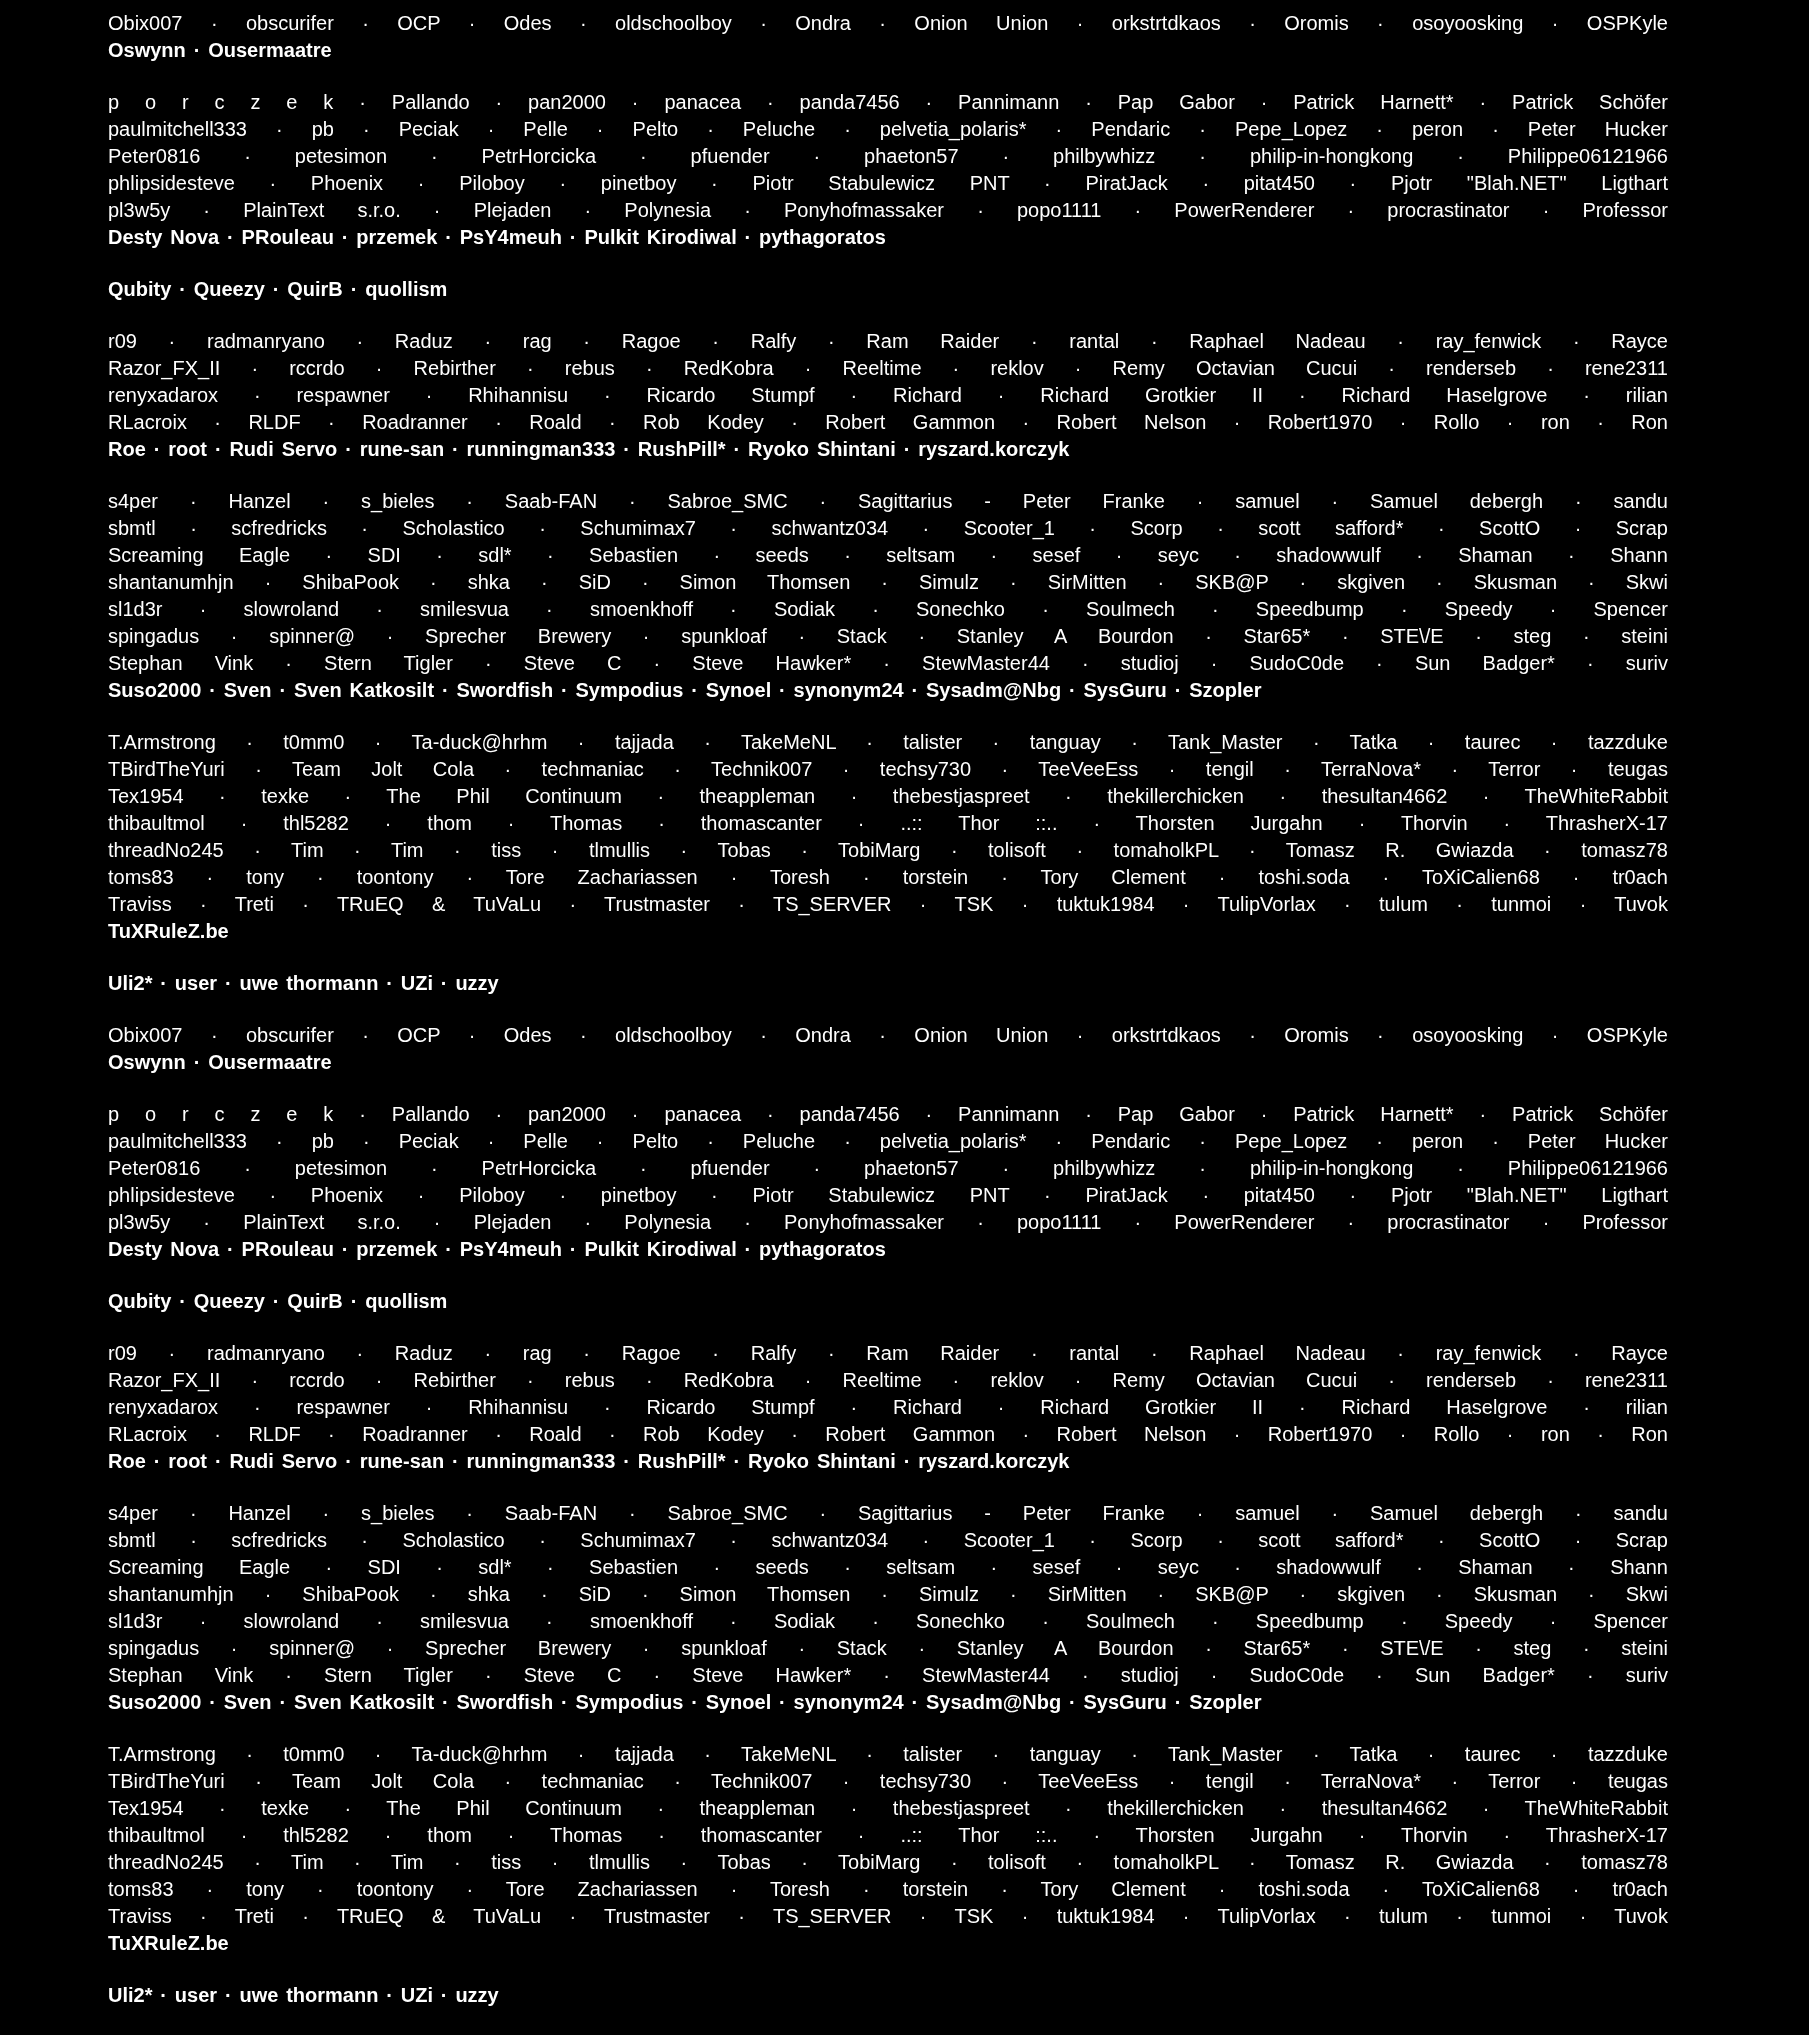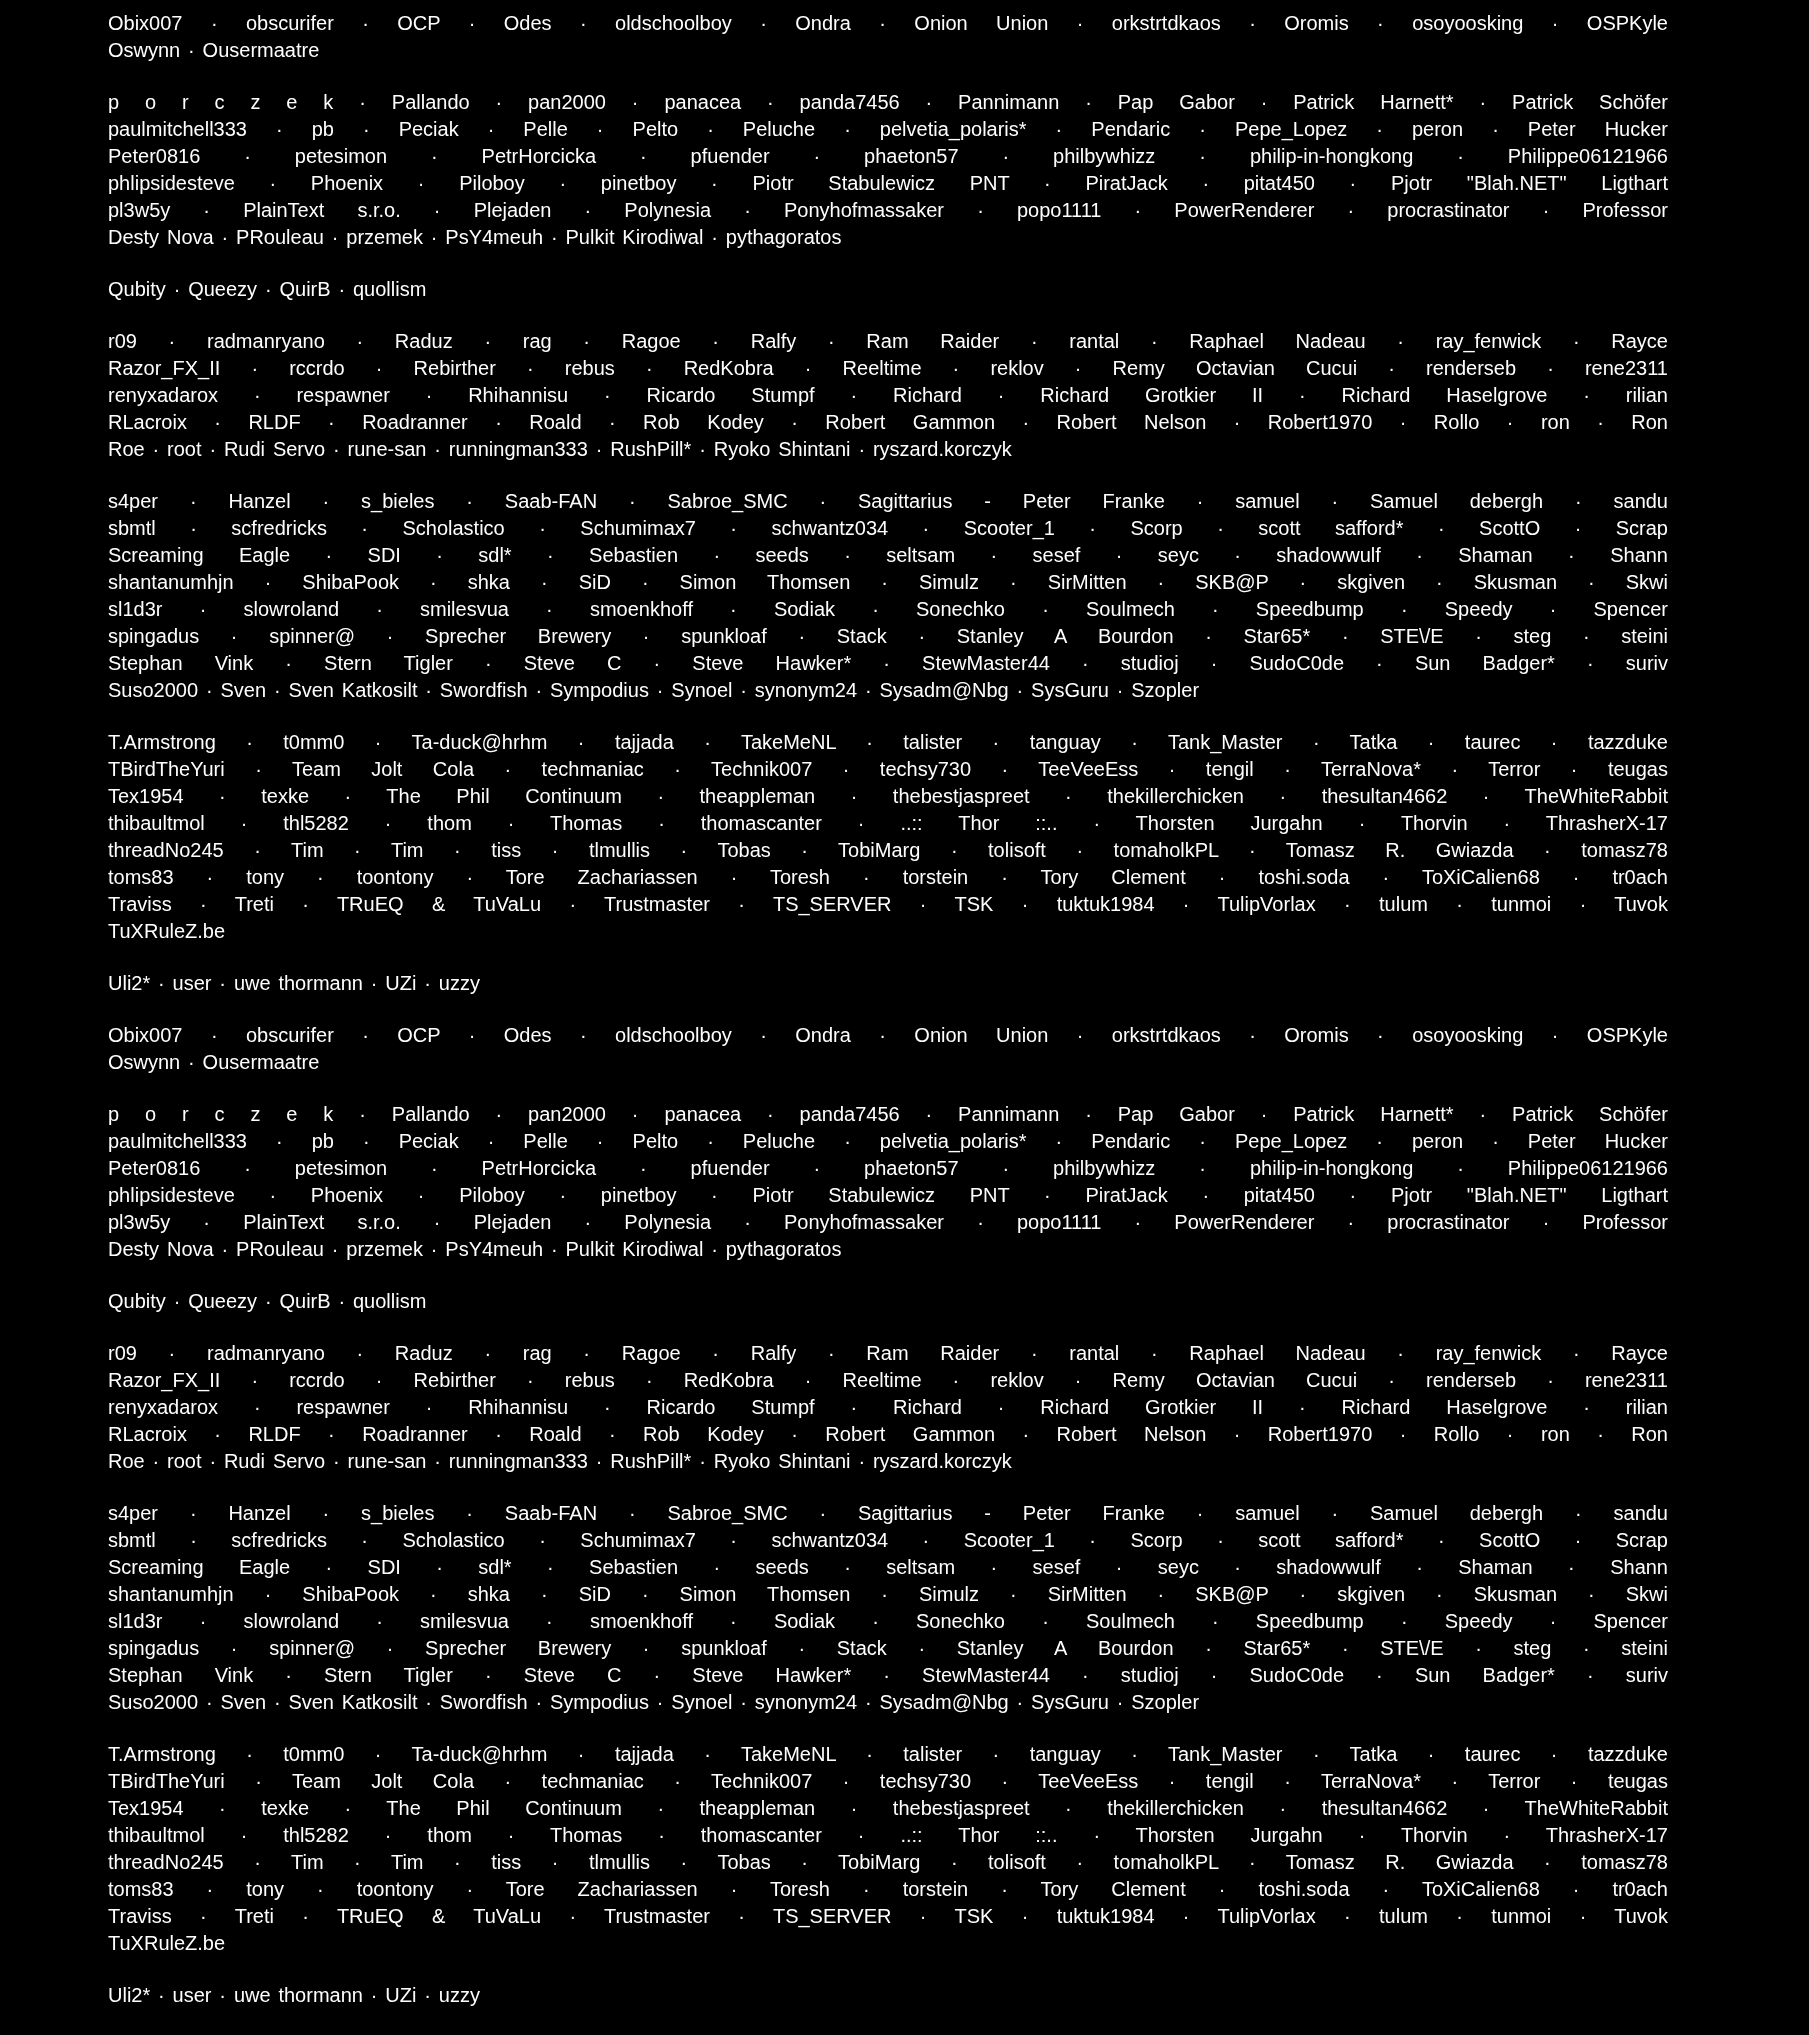--- a/index.html
+++ b/index.html
@@ -25,20 +25,21 @@
   .group {
     margin: 0 0 25px 0;
   }
   .line {
     text-align: justify;
     text-align-last: justify;
     word-spacing: 2.3px;
   }
   .group .line:last-child {
     text-align-last: left;
+    font-weight: bold;
   }
 </style>
 </head>
 <body>
 
 <main class="page">
 
   <section class="copy">
     <div class="group">
       <div class="line">Obix007 · obscurifer · OCP · Odes · oldschoolboy · Ondra · Onion Union · orkstrtdkaos · Oromis · osoyoosking · OSPKyle</div>

